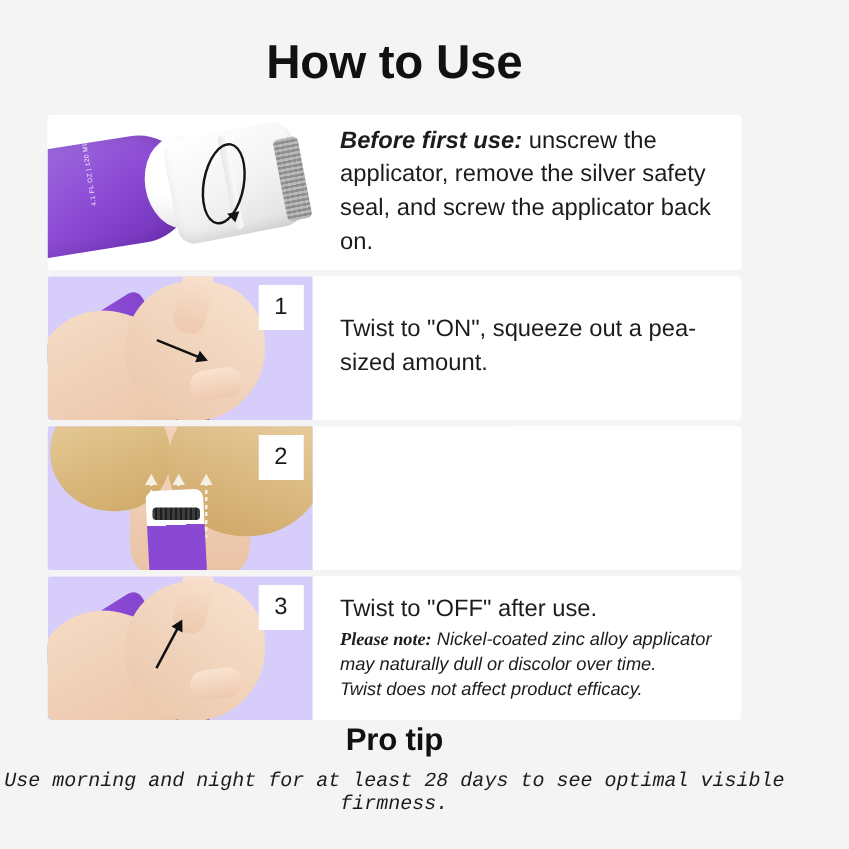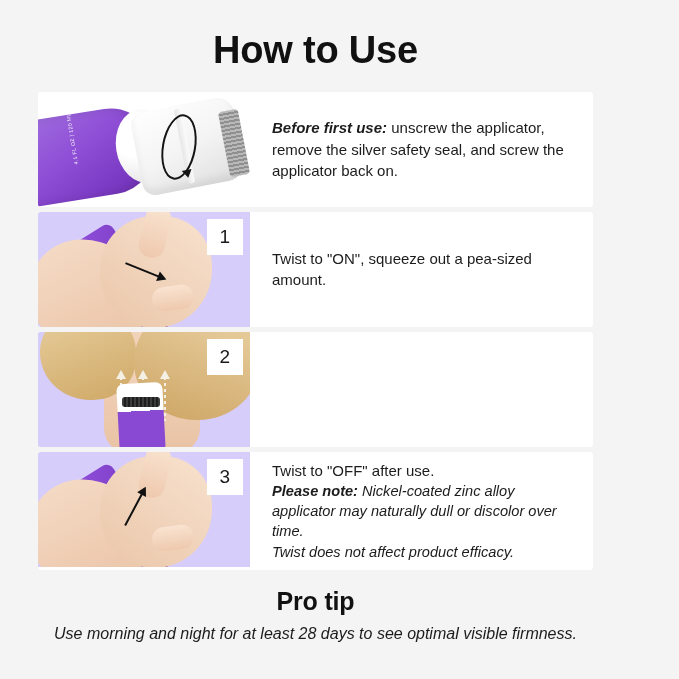--- a/index.html
+++ b/index.html
@@ -56,37 +56,38 @@
   .card-media.lav { background: #d6cdfa; }
 
   .card-body {
     flex: 1;
     display: flex;
     flex-direction: column;
     justify-content: center;
     padding: 8px 18px 8px 22px;
   }
   .line {
-    font-size: 15px;
+    font-size: 19px;
     line-height: 1.42;
     color: #1c1c1c;
   }
   .line.em-bold-italic b {
     font-weight: 700;
     font-style: italic;
   }
   .note {
     font-size: 14.6px;
     line-height: 1.38;
     font-style: italic;
     color: #1c1c1c;
   }
   .note b {
     font-weight: 700;
     font-style: italic;
+    font-family: Liberation Serif, serif;
   }
 
   
   .badge {
     position: absolute;
     top: 7px;
     right: 7px;
     width: 36px;
     height: 36px;
     background: #ffffff;
@@ -94,34 +95,35 @@
     align-items: center;
     justify-content: center;
     font-size: 19px;
     font-weight: 400;
     color: #1a1a1a;
     letter-spacing: 0.5px;
   }
 
   
   .footer {
-    margin-top: 17px;
+    margin-top: 2px;
     text-align: center;
   }
   .pro-tip-title {
     font-size: 25px;
     font-weight: 700;
     color: #111111;
     letter-spacing: -0.2px;
   }
   .pro-tip-text {
     margin-top: 9px;
     font-size: 16px;
     font-style: italic;
     color: #1c1c1c;
+    font-family: Liberation Mono, monospace;
   }
 
   
   .art { position: absolute; inset: 0; }
 
   
   .tube0 {
     position: absolute;
     left: -16px; top: 20px;
     width: 132px; height: 86px;

